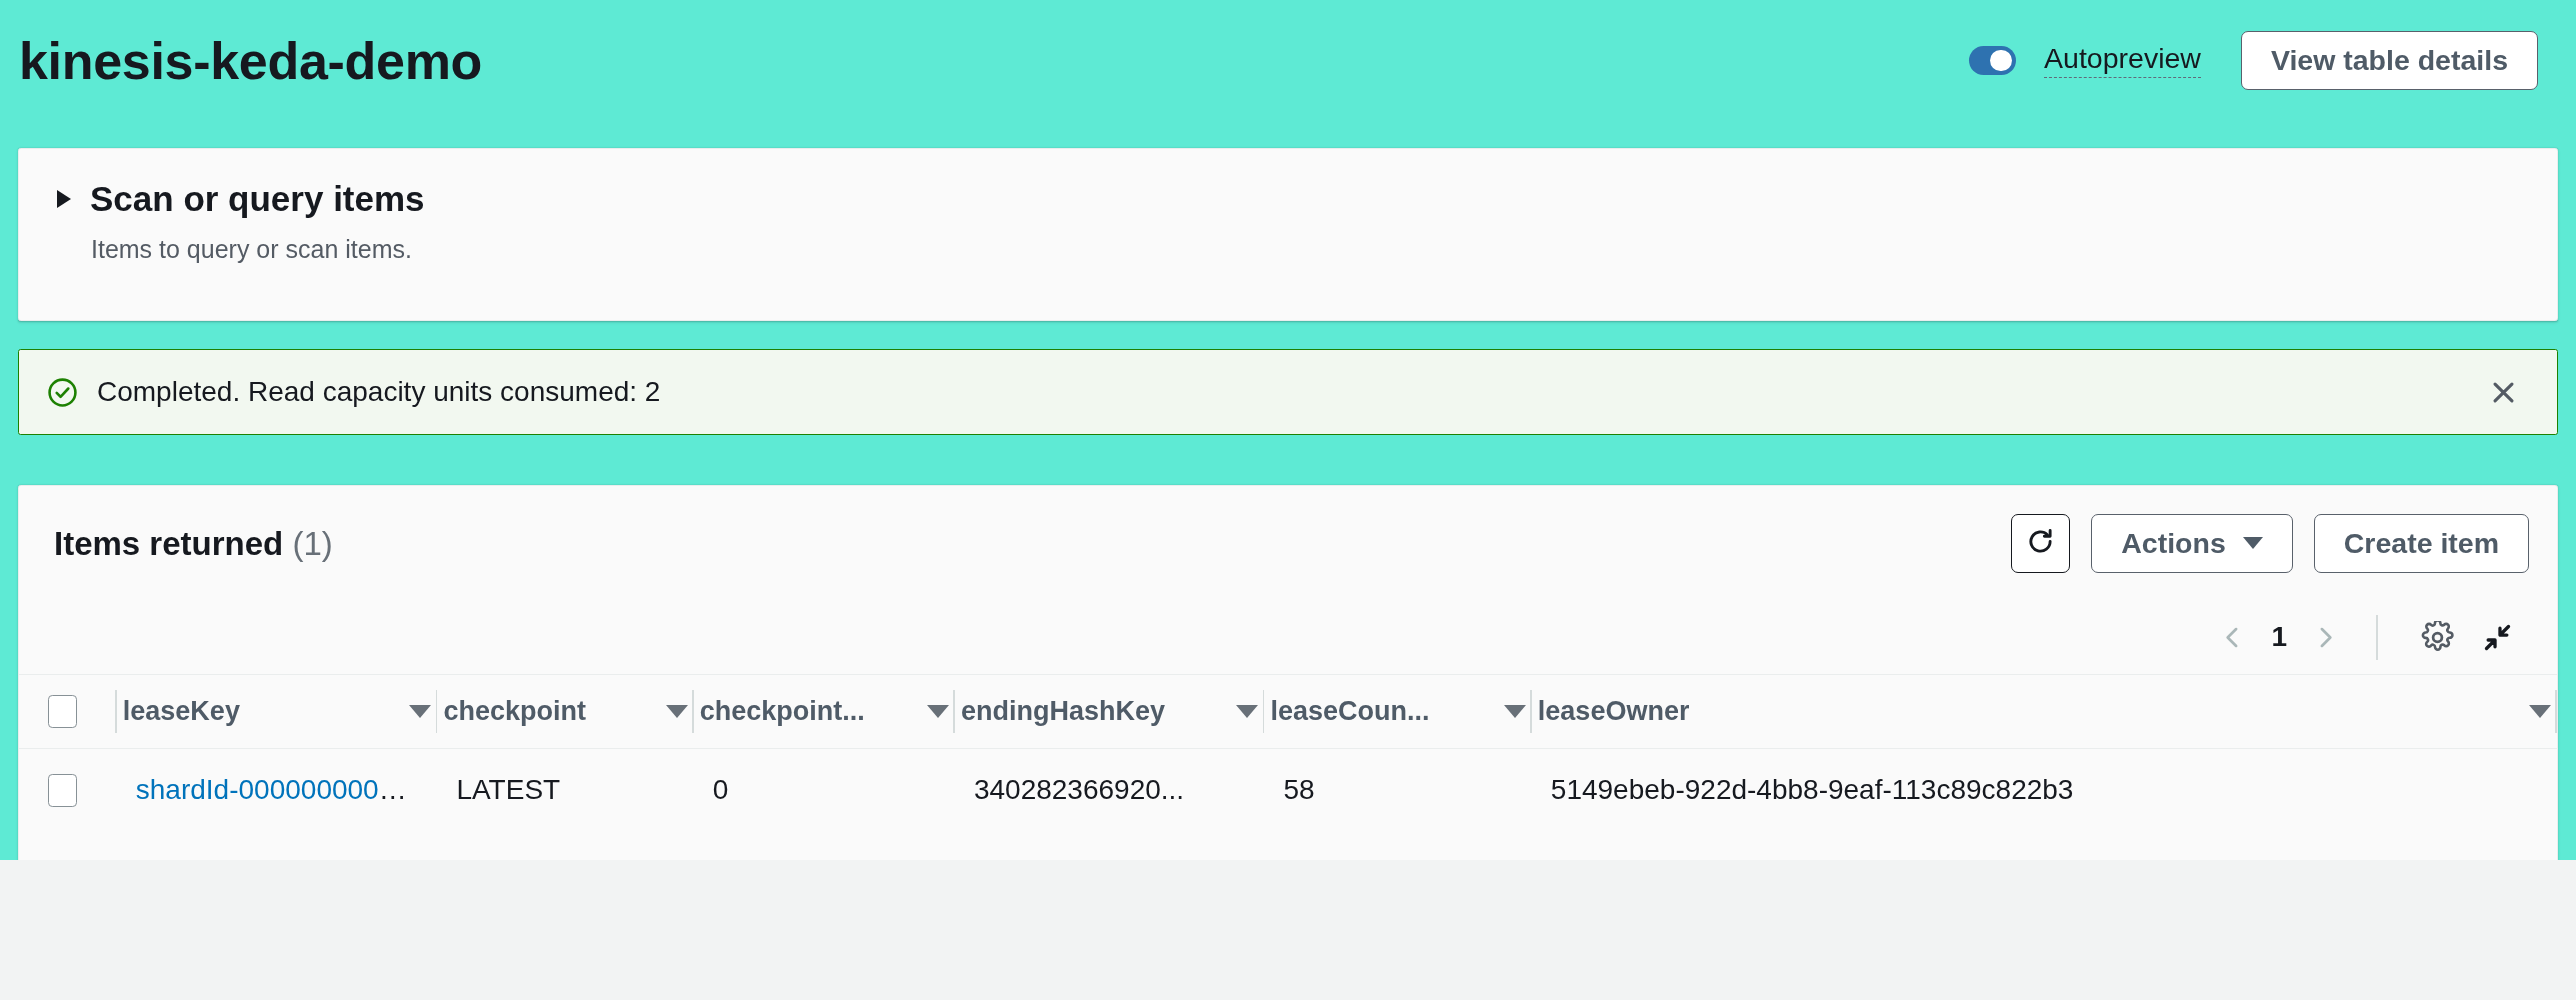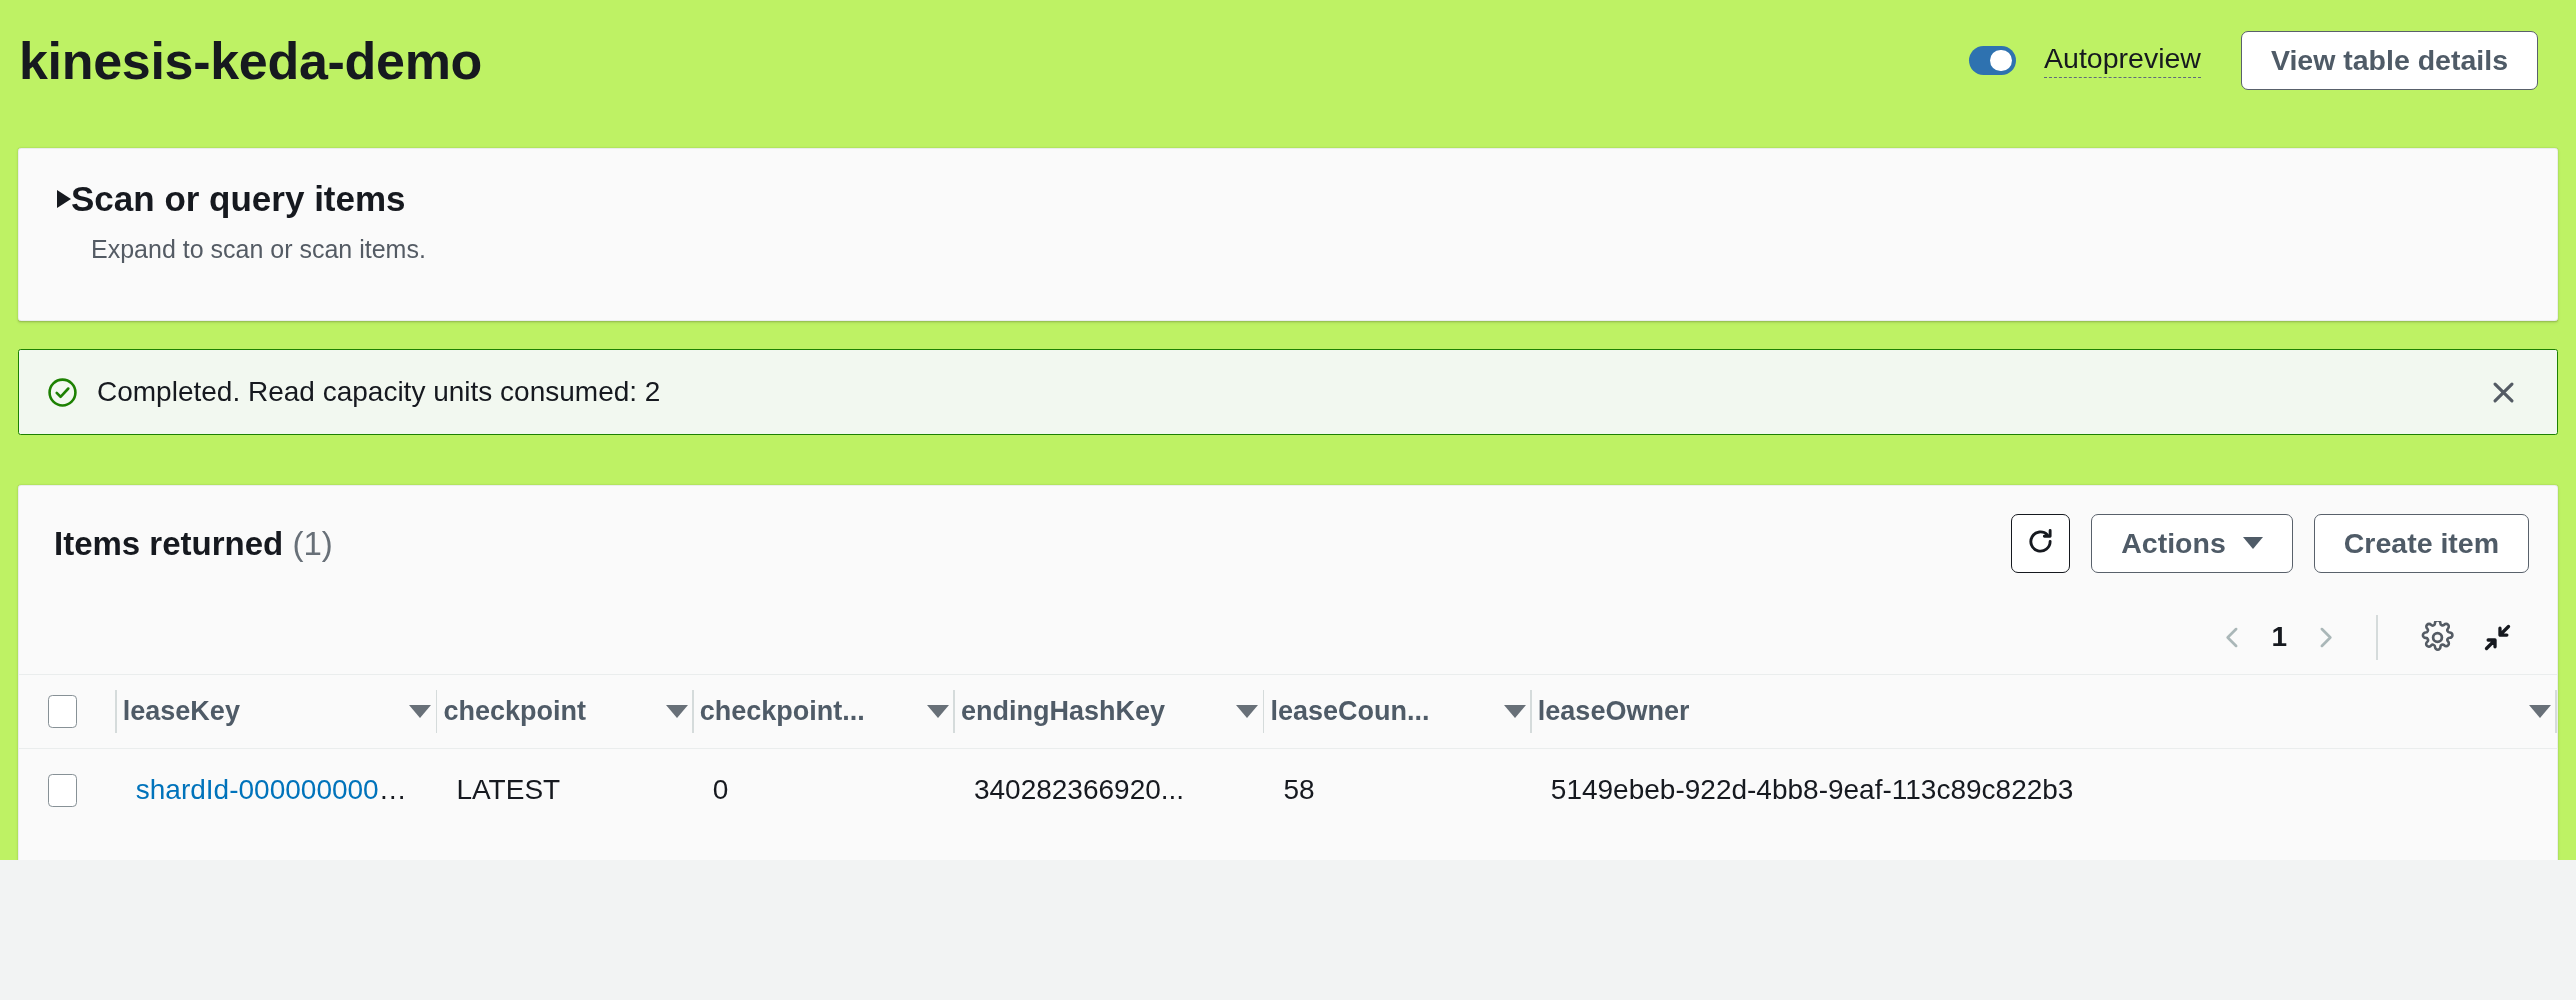--- a/index.html
+++ b/index.html
@@ -11,21 +11,21 @@
     background: #f2f3f3;
     font-family: "Liberation Sans", sans-serif;
     -webkit-font-smoothing: antialiased;
   }
 
   .page {
     position: relative;
     width: 2576px;
     height: 860px;
     overflow: hidden;
-    background: #bef264;
+    background: #5eead4;
   }
 
   
   .page-header {
     position: absolute;
     left: 0; top: 0;
     width: 2576px;
     height: 121px;
     display: flex;
     align-items: center;
@@ -110,20 +110,21 @@
   .scan-panel {
     left: 18px;
     top: 148px;
     width: 2540px;
     height: 173px;
     padding: 31px 38px;
   }
   .scan-head {
     display: flex;
     align-items: center;
+    gap: 19px;
   }
   .caret-right {
     width: 0; height: 0;
     border-left: 14.7px solid #16191f;
     border-top: 9.5px solid transparent;
     border-bottom: 9.5px solid transparent;
     flex: 0 0 auto;
     cursor: pointer;
   }
   .scan-title {
@@ -403,21 +404,21 @@
 
       <button class="btn">View table details</button>
     </div>
   </div>
 
   <div class="panel scan-panel">
     <div class="scan-head">
       <span class="caret-right"></span>
       <h2 class="scan-title">Scan or query items</h2>
     </div>
-    <div class="scan-sub">Expand to scan or scan items.</div>
+    <div class="scan-sub">Items to query or scan items.</div>
   </div>
 
   <div class="alert">
     <span class="alert-icon">
       <svg width="31" height="31" viewBox="0 0 24 24" fill="none" xmlns="http://www.w3.org/2000/svg">
         <circle cx="12" cy="12" r="10" stroke="#1d8102" stroke-width="2"></circle>
         <path d="M7.5 12.3l3 3 6-6.4" stroke="#1d8102" stroke-width="2" stroke-linecap="round" stroke-linejoin="round"></path>
       </svg>
     </span>
     <span class="alert-text">Completed. Read capacity units consumed: 2</span>

